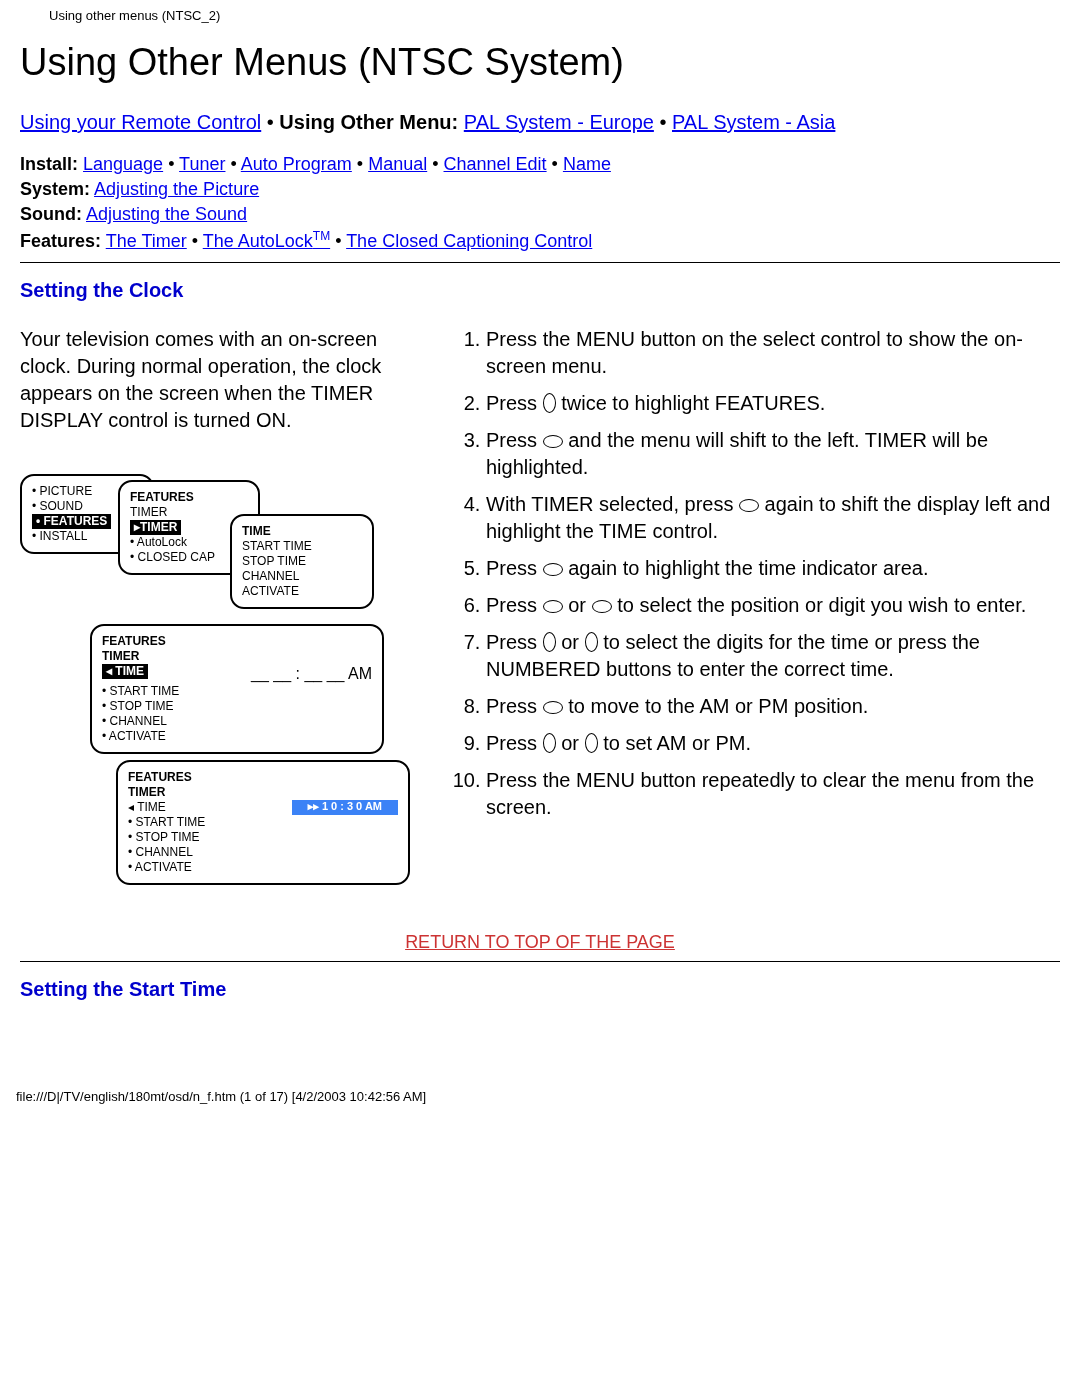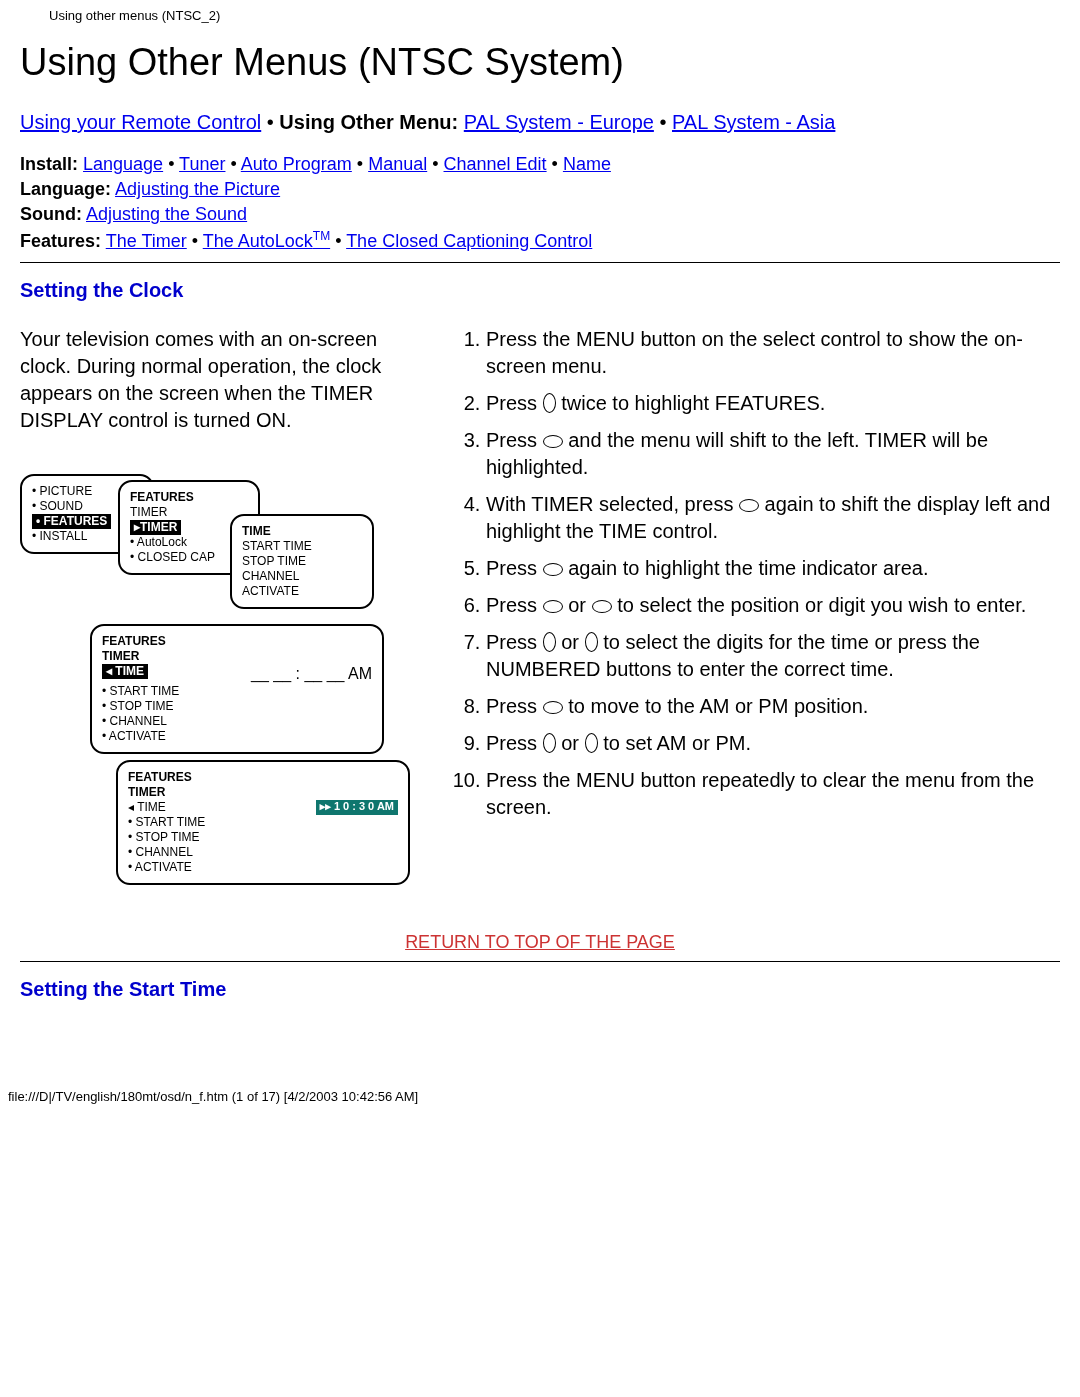--- a/index.html
+++ b/index.html
@@ -110,38 +110,38 @@
     padding: 0 4px;
     display: inline-block;
     font-weight: bold;
   }
   .p1 { left: 0; top: 0; width: 110px; }
   .p2 { left: 98px; top: 6px; width: 118px; }
   .p3 { left: 210px; top: 40px; width: 120px; }
   .p4 { left: 70px; top: 150px; width: 270px; }
   .p5 { left: 96px; top: 286px; width: 270px; }
   .timebox {
-    background:#0f766e;
+    background:#3b82f6;
     color:#fff;
-    padding:0 4px;
+    padding:0 16px;
     font-weight:bold;
     display:inline-block;
     font-size:11px;
   }
   .return-link {
     text-align: center;
     margin: 18px 0 6px 0;
   }
   .return-link a {
     color: #cc3333;
     font-size: 18px;
   }
   .footer {
     font-size: 13px;
-    padding: 40px 0 0 8px;
+    padding: 40px 0 0 16px;
   }
   sup { font-size: 12px; }
 </style>
 </head>
 <body>
 
 <div class="header-small">Using other menus (NTSC_2)</div>
 
 <div class="page">
 
@@ -161,21 +161,21 @@
     <div>
       <span class="bold">Install:</span>
       <a href="#">Language</a> •
       <a href="#">Tuner</a> •
       <a href="#">Auto Program</a> •
       <a href="#">Manual</a> •
       <a href="#">Channel Edit</a> •
       <a href="#">Name</a>
     </div>
     <div>
-      <span class="bold">Language:</span>
+      <span class="bold">System:</span>
       <a href="#">Adjusting the Picture</a>
     </div>
     <div>
       <span class="bold">Sound:</span>
       <a href="#">Adjusting the Sound</a>
     </div>
     <div>
       <span class="bold">Features:</span>
       <a href="#">The Timer</a> •
       <a href="#"><span>The AutoLock</span><sup>TM</sup></a> •

